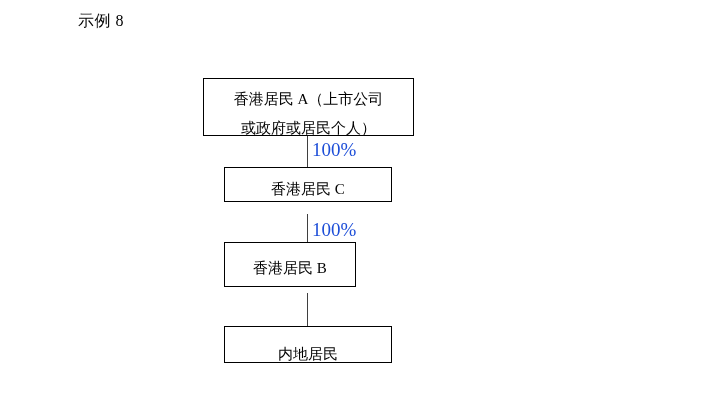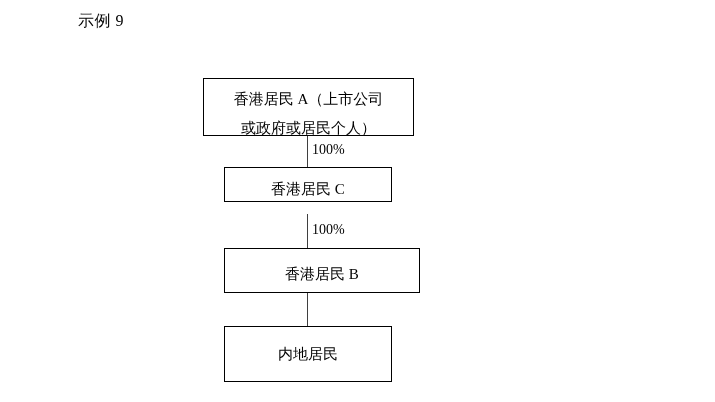--- a/index.html
+++ b/index.html
@@ -69,63 +69,63 @@
     width: 168px;
     height: 35px;
   }
   #node-c .node-text {
     padding-top: 7px;
   }
 
   
   #node-b {
     left: 224px;
-    top: 248px;
-    width: 196px;
+    top: 242px;
+    width: 132px;
     height: 45px;
   }
   #node-b .node-text {
     padding-top: 11px;
   }
 
   
   #node-m {
     left: 224px;
     top: 326px;
     width: 168px;
-    height: 56px;
+    height: 37px;
   }
   #node-m .node-text {
     padding-top: 13px;
   }
 
   .connector {
     position: absolute;
     left: 307px;
     width: 1px;
     background: #3f3f3f;
   }
   #connector-a-c { top: 136px; height: 31px; }
   #connector-c-b { top: 214px; height: 34px; }
   #connector-b-m { top: 293px; height: 33px; }
 
   .edge-label {
     position: absolute;
-    font-size: 14px;
+    font-size: 19px;
     line-height: 16px;
     white-space: nowrap;
-    color: #000000;
+    color: #1d4ed8;
   }
   #label-a-c { left: 312px; top: 142px; }
   #label-c-b { left: 312px; top: 222px; }
 </style>
 </head>
 <body>
 
-<div id="page-title">示例 9</div>
+<div id="page-title">示例 8</div>
 
 <div class="diagram">
 
   <div class="node-box" id="node-a">
     <span class="node-text">香港居民 A（上市公司
 或政府或居民个人）</span>
   </div>
 
   <div class="connector" id="connector-a-c"></div>
   <div class="edge-label" id="label-a-c">100%</div>

